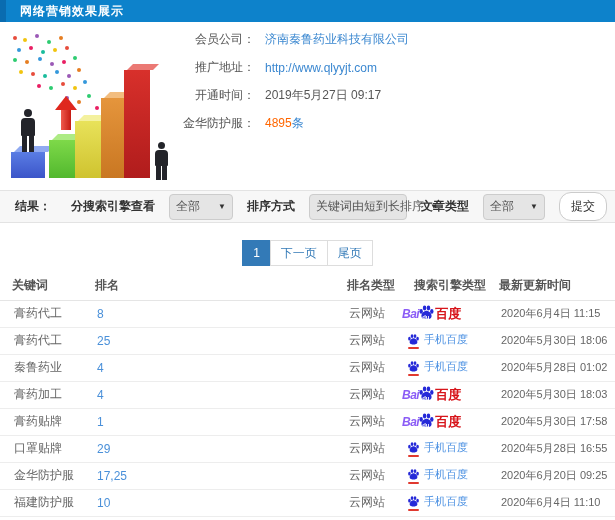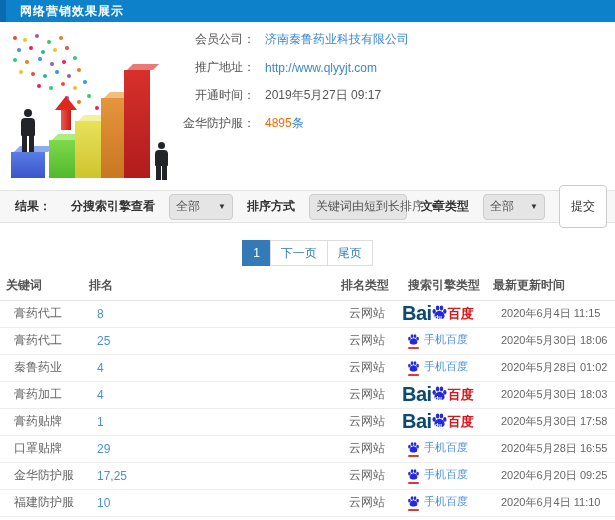--- a/index.html
+++ b/index.html
@@ -67,43 +67,43 @@
   .filterbar { height:33px; background:#f7f7f7; border-top:1px solid #e3e3e3; border-bottom:1px solid #e3e3e3;
     display:flex; align-items:center; padding:0 8px 0 15px; }
   .filterbar .result-lbl { font-size:12px; font-weight:bold; color:#333; }
   .filterbar .controls { margin-left:auto; display:flex; align-items:center; gap:14px; }
   .filterbar .flabel { font-size:12px; font-weight:bold; color:#333; white-space:nowrap; }
   .sel { display:inline-flex; align-items:center; justify-content:space-between; height:26px;
     border:1px solid #ccc; border-radius:4px; background:#e5e5e5; padding:0 6px; font-size:12px; color:#555;
     cursor:pointer; white-space:nowrap; }
   .sel .car { font-size:8px; color:#333; margin-left:6px; }
   .sel.s1 { width:64px; } .sel.s2 { width:98px; } .sel.s3 { width:62px; }
-  .submit-btn { height:43px; padding:0 11px; border:1px solid #ccc; border-radius:4px; background:#fff;
+  .submit-btn { height:29px; padding:0 11px; border:1px solid #ccc; border-radius:12px; background:#fff;
     font-size:12px; color:#333; cursor:pointer; }
 
   
   .pagwrap { display:flex; justify-content:center; margin-top:17px; height:26px; }
   .pag { display:inline-flex; }
   .pag .pitem { min-width:26px; height:26px; display:flex; align-items:center; justify-content:center;
     padding:0 10px; border:1px solid #ddd; background:#fff; color:#337ab7; font-size:12px;
     margin-left:-1px; cursor:pointer; }
   .pag .pitem.active { background:#337ab7; border-color:#337ab7; color:#fff; margin-left:0; }
 
   
   table { width:615px; border-collapse:collapse; table-layout:fixed; margin-top:6px; }
   th { height:28px; text-align:left; font-size:12px; font-weight:bold; color:#555;
-    padding-left:6px; border-bottom:1px solid #e5e5e5; }
+    padding-left:12px; border-bottom:1px solid #e5e5e5; }
   td { height:27px; font-size:12px; color:#666; padding-left:14px; border-bottom:1px solid #ededed;
     white-space:nowrap; overflow:hidden; }
   td.c-rank a { color:#4a90d9; text-decoration:none; cursor:pointer; }
   td.c-engine { padding-left:0; }
   td.c-date { font-size:11px; }
 
   .baidu-logo { display:inline-flex; align-items:center; margin-left:0; }
-  .baidu-logo .bai { color:#0c4a6e; font-size:20px; font-weight:bold; letter-spacing:-0.5px; }
+  .baidu-logo .bai { color:#8b5cf6; font-size:12px; font-weight:bold; letter-spacing:-0.5px;font-style:italic; }
   .baidu-logo .cn { color:#d7151b; font-size:13px; font-weight:bold; }
   .paw { position:relative; display:inline-block; }
   .paw svg { display:block; fill:#2529d8; }
   .paw.big { width:17px; height:17px; margin:0 0 2px -1px; }
   .paw.big svg { width:17px; height:17px; }
   .paw.big .du { position:absolute; left:4px; bottom:1px; font-style:normal; font-size:6px;
     color:#fff; font-weight:bold; }
   .mobile-logo { display:inline-flex; align-items:center; margin-left:5px; }
   .paw.sm { width:13px; height:13px; margin-right:4px; }
   .paw.sm svg { width:13px; height:13px; }

